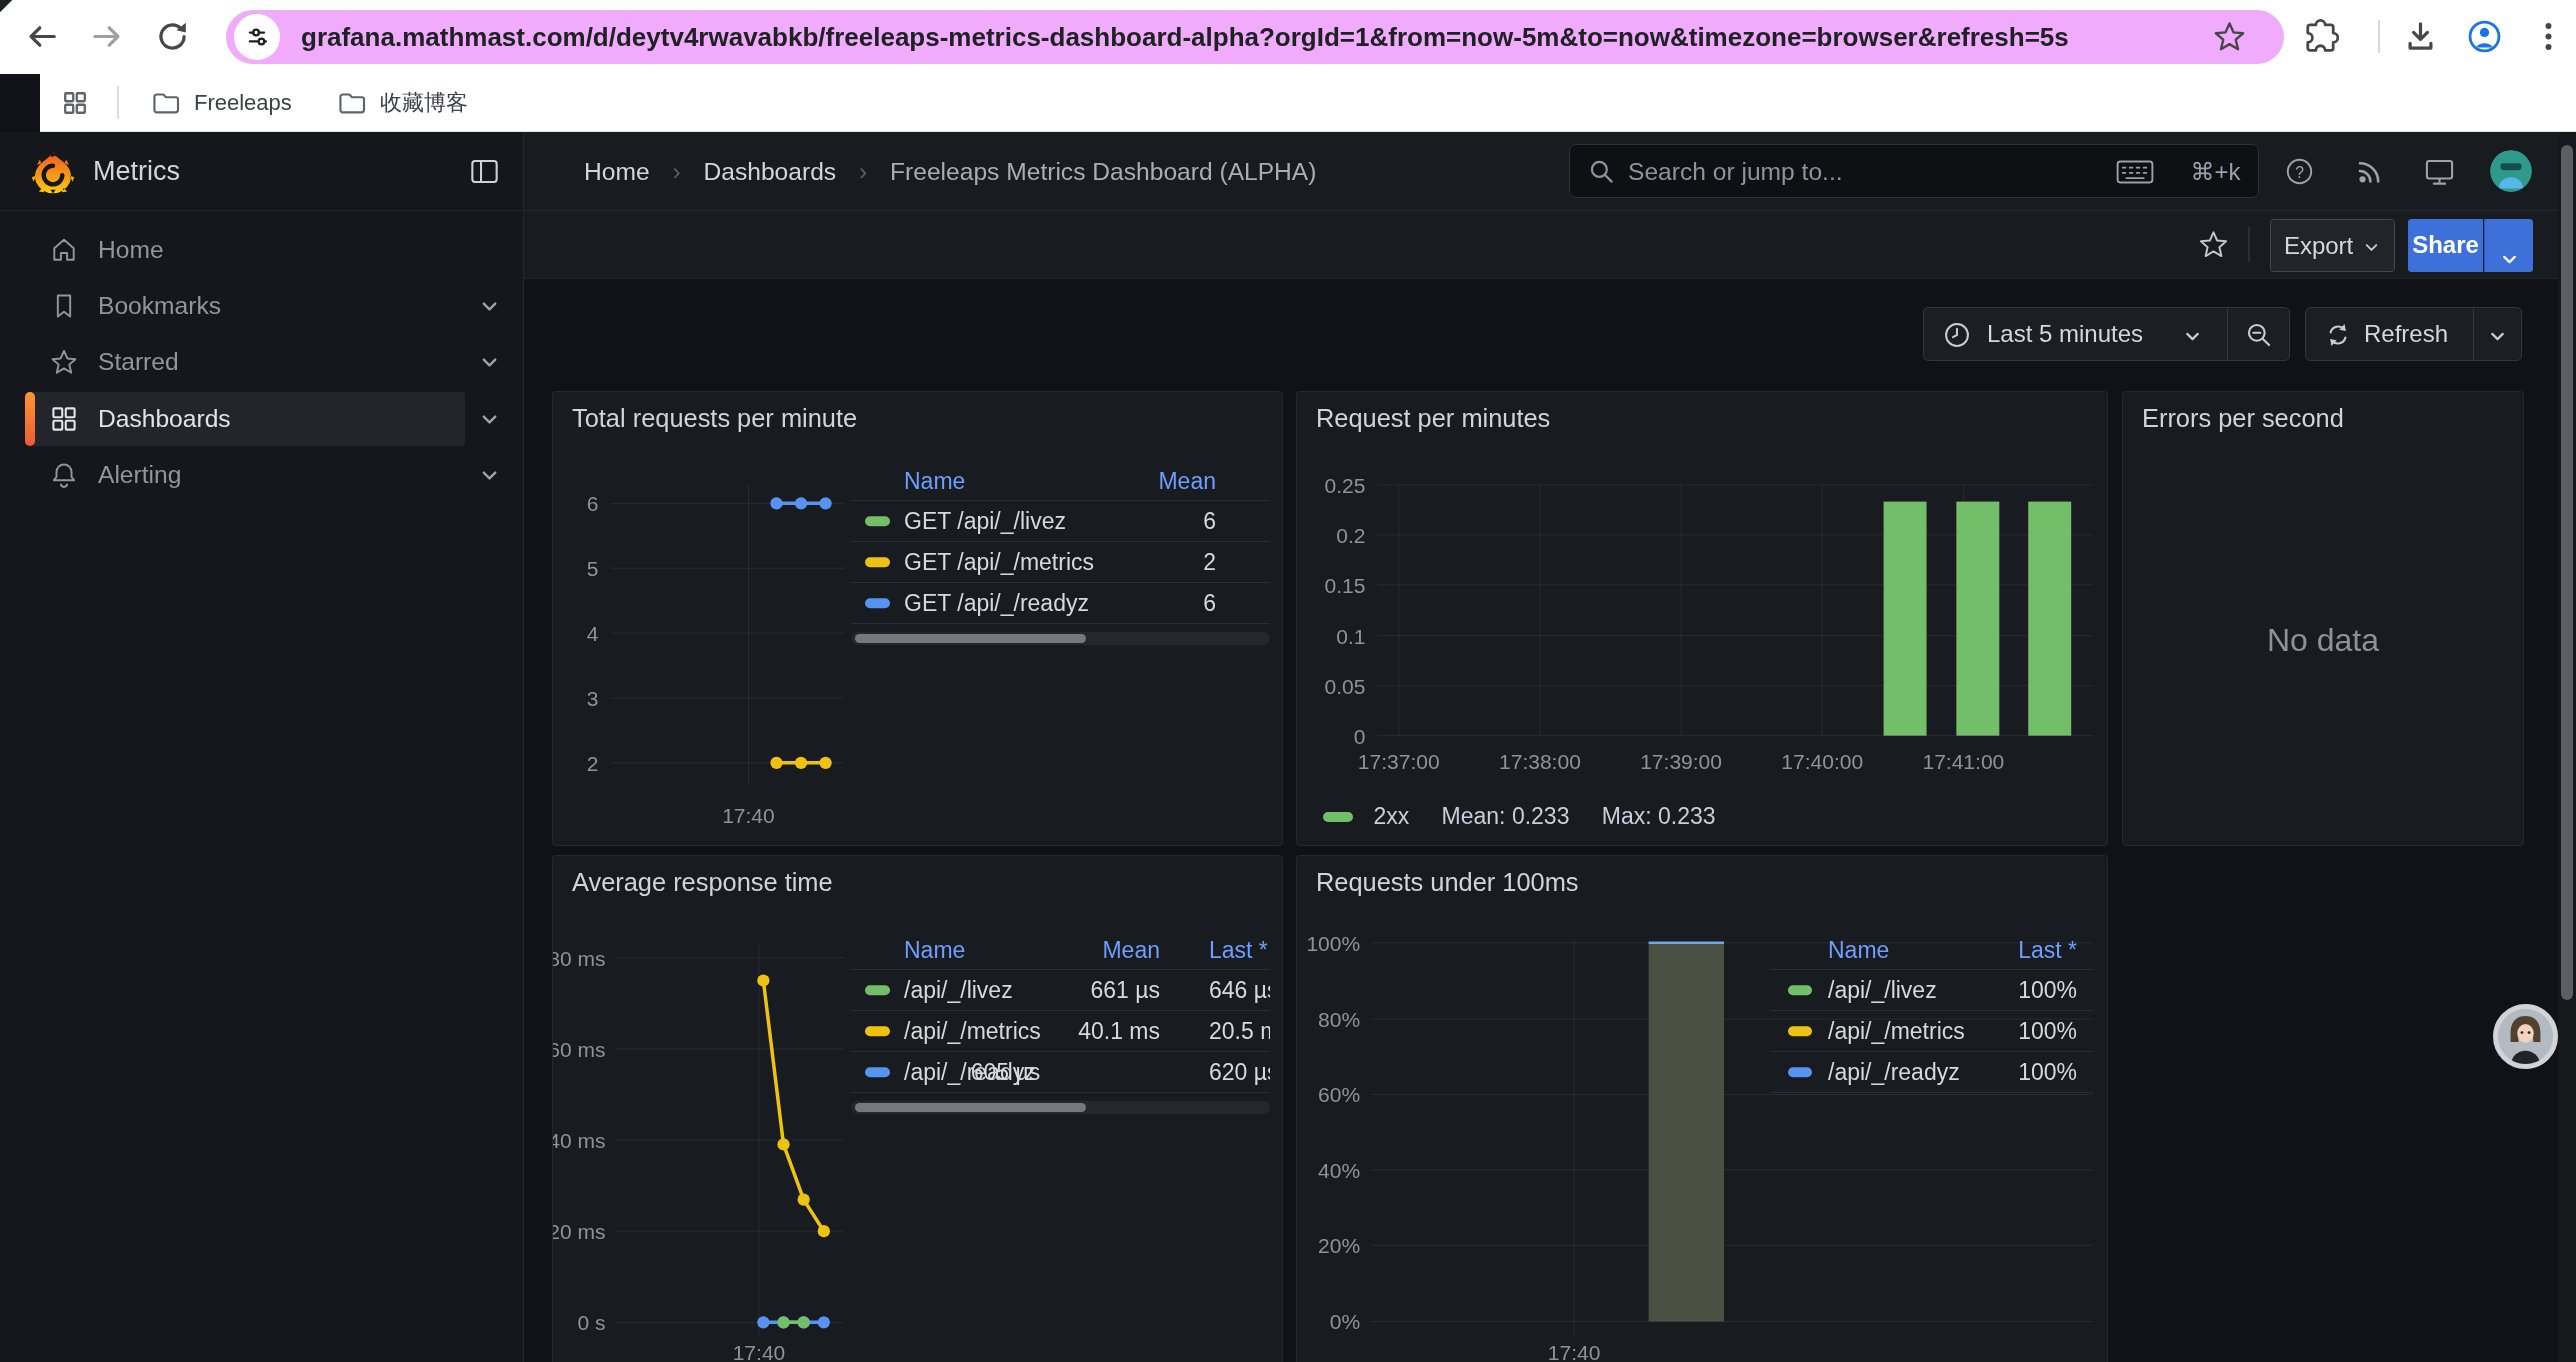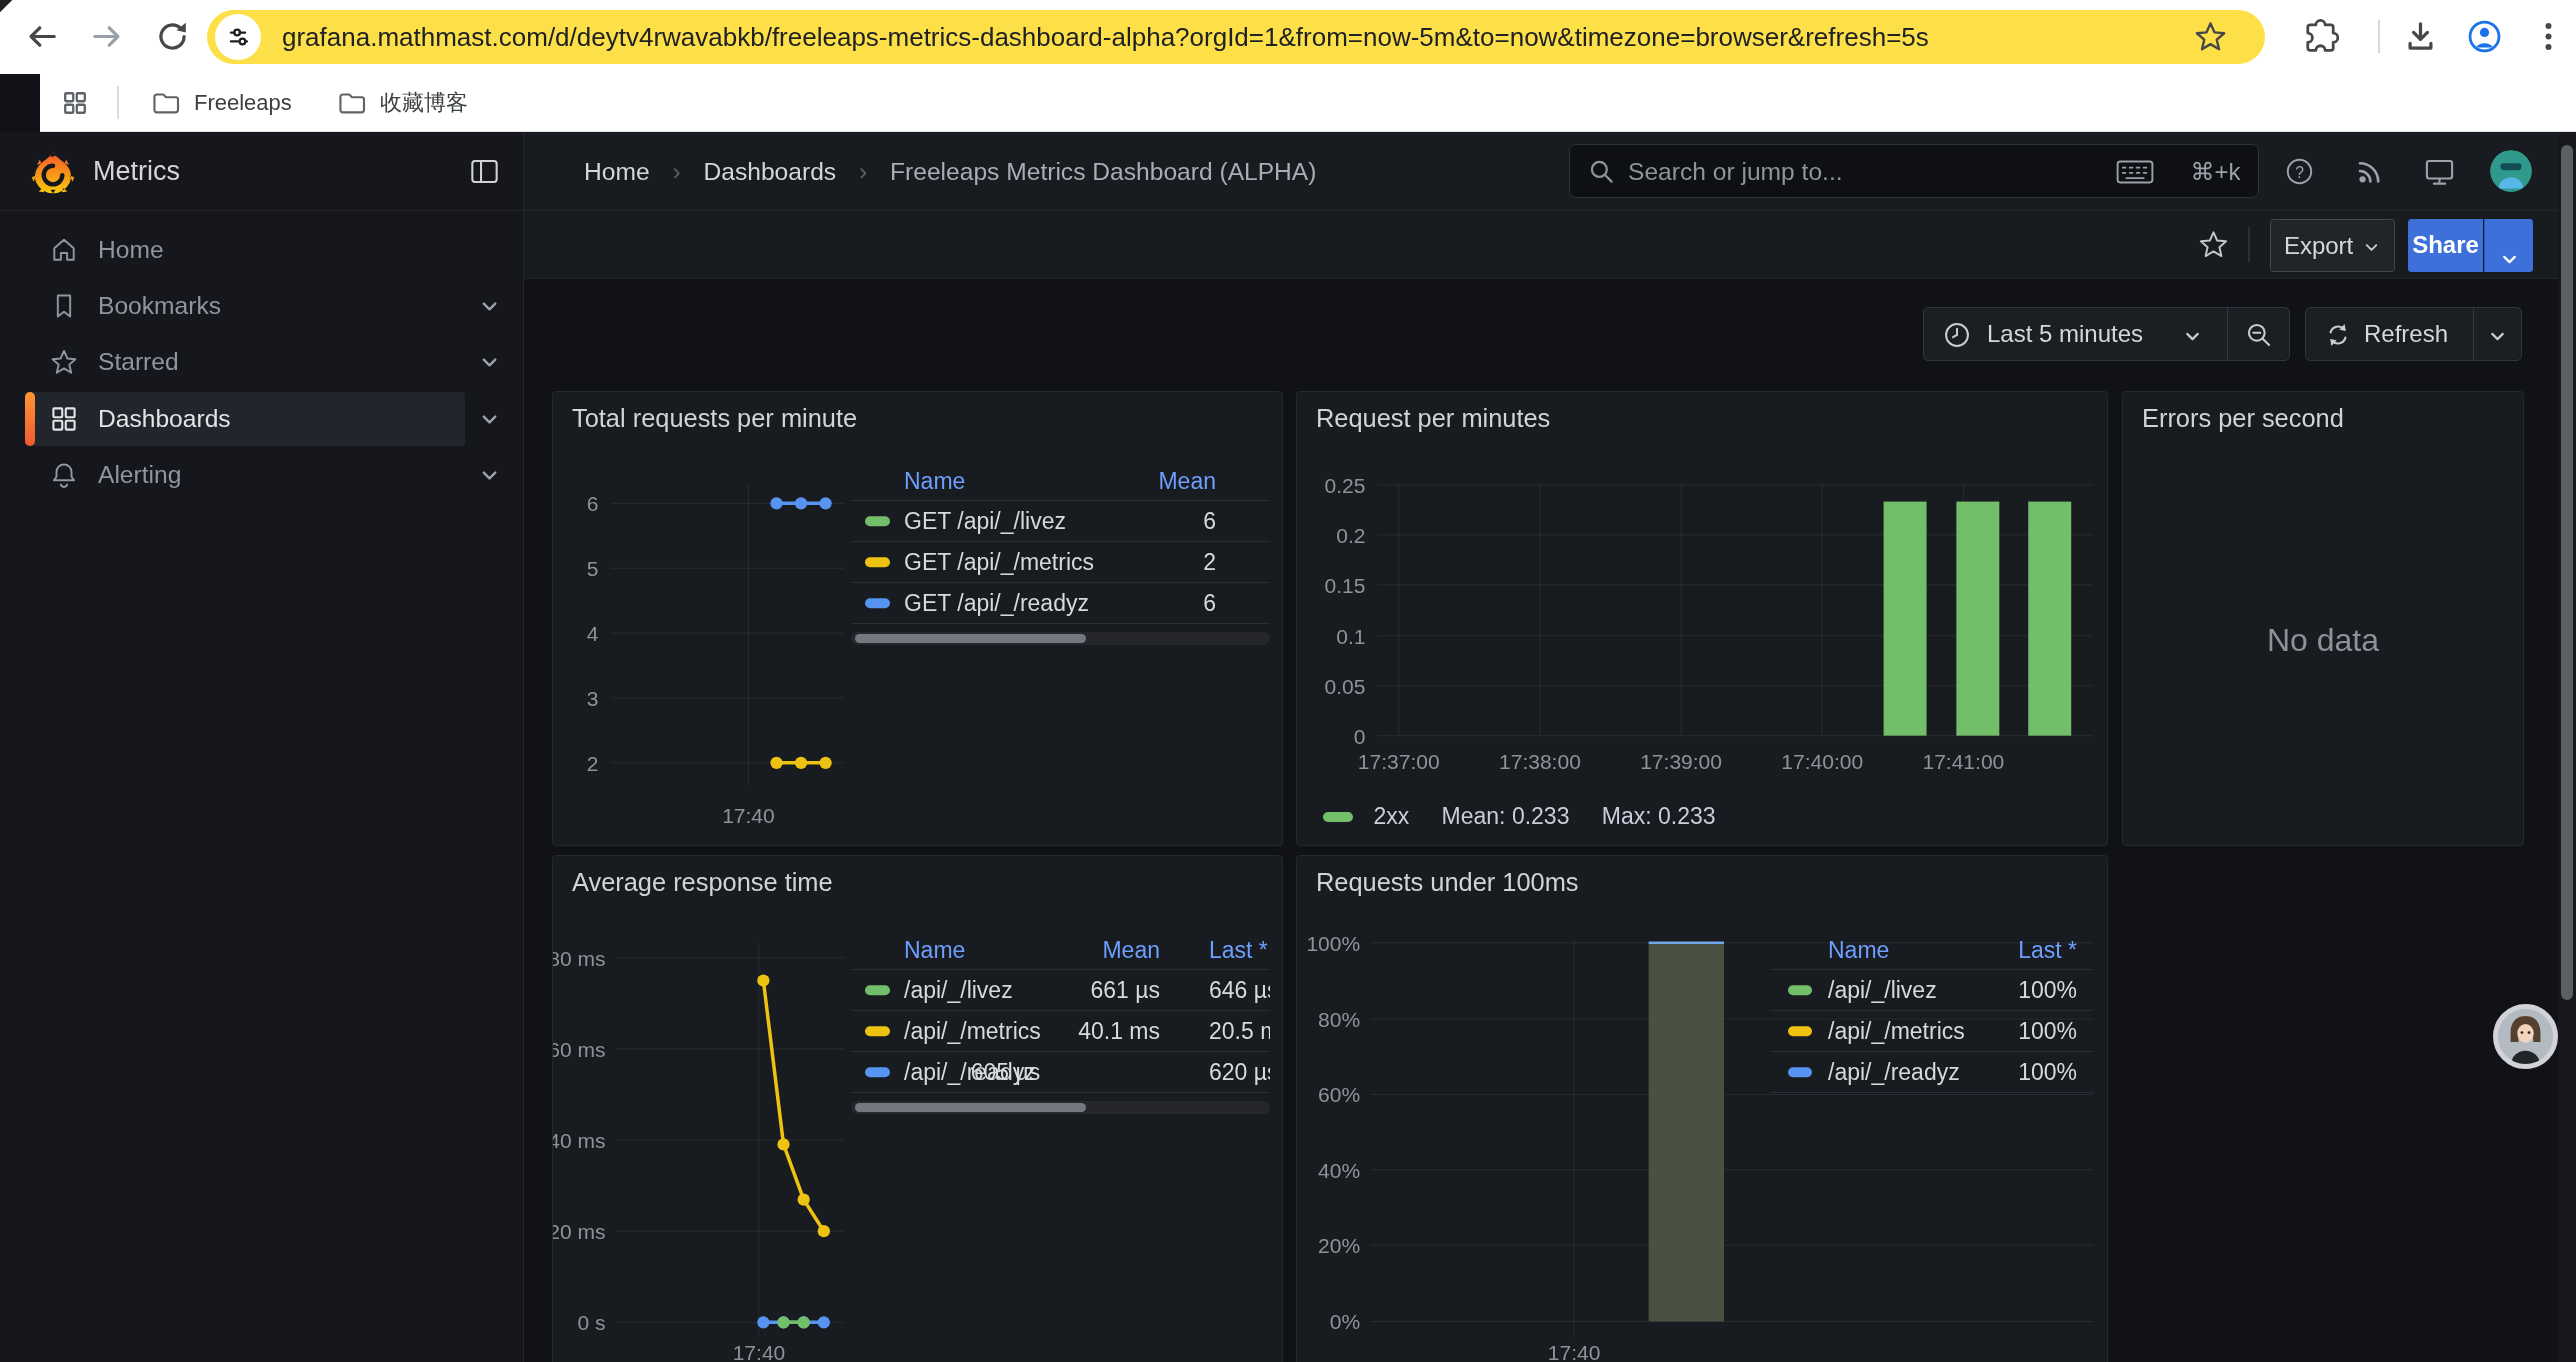--- a/index.html
+++ b/index.html
@@ -3,22 +3,22 @@
 <meta charset="utf-8">
 <style>
   * { margin:0; padding:0; box-sizing:border-box; }
   html,body { width:2576px; height:1363px; overflow:hidden; background:#111217;
     font-family:"Liberation Sans", sans-serif; }
 
   
   .browser-toolbar { position:absolute; left:0; top:0; width:2576px; height:74px; background:#ffffff; }
   .tb-btn { position:absolute; top:18.4px; width:37px; height:37px; color:#474747; }
   .tb-btn svg { width:37px; height:37px; }
-  .url-pill { position:absolute; left:207px; top:9.6px; width:2058px; height:54px;
-    background:#fde047; border-radius:27px; }
+  .url-pill { position:absolute; left:226px; top:9.6px; width:2058px; height:54px;
+    background:#f0abfc; border-radius:27px;font-weight:bold; }
   .site-chip { position:absolute; left:8px; top:4.4px; width:46px; height:46px; background:#ffffff;
     border-radius:50%; color:#1f1f1f; }
   .site-chip svg { width:32px; height:32px; margin:7px; }
   .url-text { position:absolute; left:75px; top:0; height:54px; line-height:54px; font-size:26px;
     color:#202124; white-space:nowrap; width:1885px; overflow:hidden; }
   .pill-star { position:absolute; right:37px; top:9.6px; width:35px; height:35px; color:#474747; }
   .pill-star svg { width:35px; height:35px; }
   .tb-divider { position:absolute; left:2378px; top:20px; width:1.8px; height:33px; background:#d5d8dd; }
 
   

